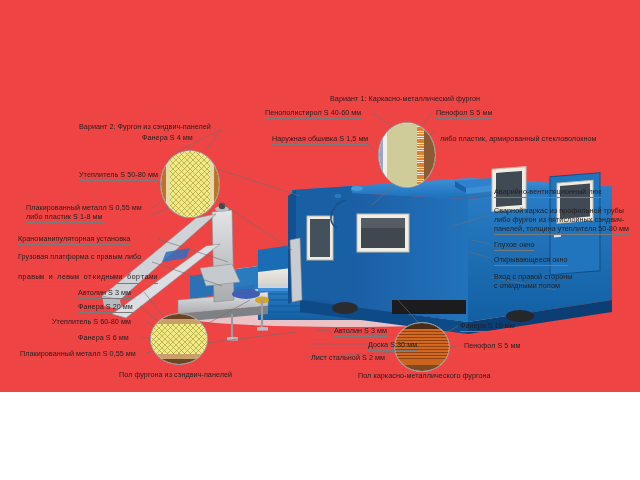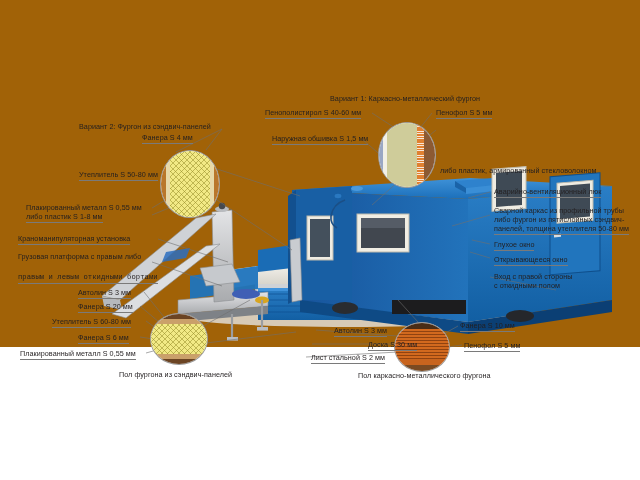--- a/index.html
+++ b/index.html
@@ -1,18 +1,18 @@
 <!DOCTYPE html>
 <html lang="ru"><head>
 <meta charset="utf-8">
 <style>
   html,body{margin:0;padding:0;background:#fff;}
   body{width:640px;height:480px;overflow:hidden;
        font-family:"Liberation Sans","DejaVu Sans",sans-serif;color:#231f20;}
-  #stage{position:relative;width:640px;height:347px;background:#a16207;}
+  #stage{position:relative;width:640px;height:392px;background:#ef4444;}
 
   .lbl{position:absolute;font-size:7.2px;line-height:9.6px;color:#231f20;
        white-space:nowrap;letter-spacing:.05px;}
   .lbl.u{border-bottom:.7px solid #7a7a7a;padding-bottom:.6px;}
 
   svg.leaders{position:absolute;left:0;top:0;width:640px;height:480px;overflow:visible;}
   svg.leaders line,svg.leaders polyline,svg.leaders path{stroke:#6e6e6e;stroke-width:.6;fill:none;}
 
   .detail{position:absolute;border-radius:50%;overflow:hidden;
           border:.7px solid #9a9a9a;background:#fff;}
@@ -253,21 +253,21 @@
   <div class="lbl" style="left:79px;top:122px;">Вариант 2: Фургон из сэндвич-панелей</div>
 
   <div class="lbl u" style="left:142px;top:133px;">Фанера S 4 мм</div>
   <div class="lbl u" style="left:79px;top:170px;">Утеплитель S 50-80 мм</div>
   <div class="lbl" style="left:26px;top:203px;">Плакированный металл S 0,55 мм</div>
   <div class="lbl u" style="left:26px;top:212px;">либо пластик S 1-8 мм</div>
 
   <div class="lbl u" style="left:265px;top:108px;">Пенополистирол S 40-60 мм</div>
   <div class="lbl u" style="left:436px;top:108px;">Пенофол S 5 мм</div>
   <div class="lbl u" style="left:272px;top:134px;">Наружная обшивка S 1,5 мм</div>
-  <div class="lbl" style="left:440px;top:134px;margin-top:32px;">либо пластик, армированный стекловолокном</div>
+  <div class="lbl" style="left:440px;top:134px;">либо пластик, армированный стекловолокном</div>
 
   <div class="lbl u" style="left:18px;top:234px;">Краноманипуляторная установка</div>
   <div class="lbl" style="left:18px;top:252px;">Грузовая платформа с правым либо</div>
   <div class="lbl u" style="left:18px;top:273px;font-family:Liberation Mono, monospace;">правым и левым откидными бортами</div>
 
   <div class="lbl u" style="left:78px;top:288px;">Автолин S 3 мм</div>
   <div class="lbl u" style="left:78px;top:302px;">Фанера S 20 мм</div>
   <div class="lbl u" style="left:52px;top:317px;text-align:right;">Утеплитель S 60-80 мм</div>
   <div class="lbl u" style="left:78px;top:333px;">Фанера S 6 мм</div>
   <div class="lbl u" style="left:20px;top:349px;">Плакированный металл S 0,55 мм</div>

